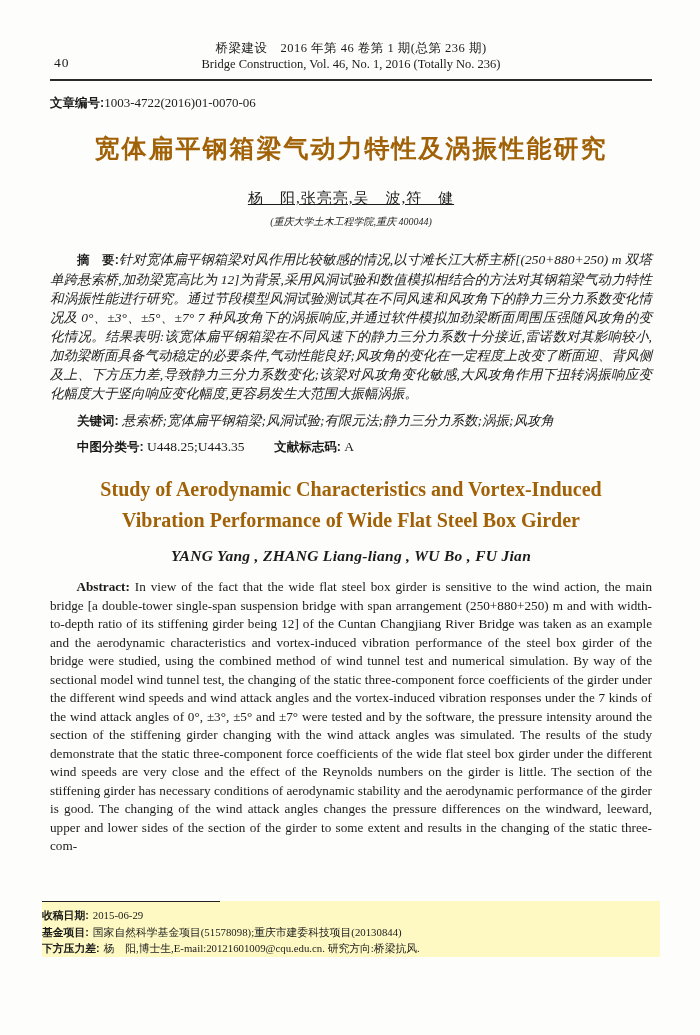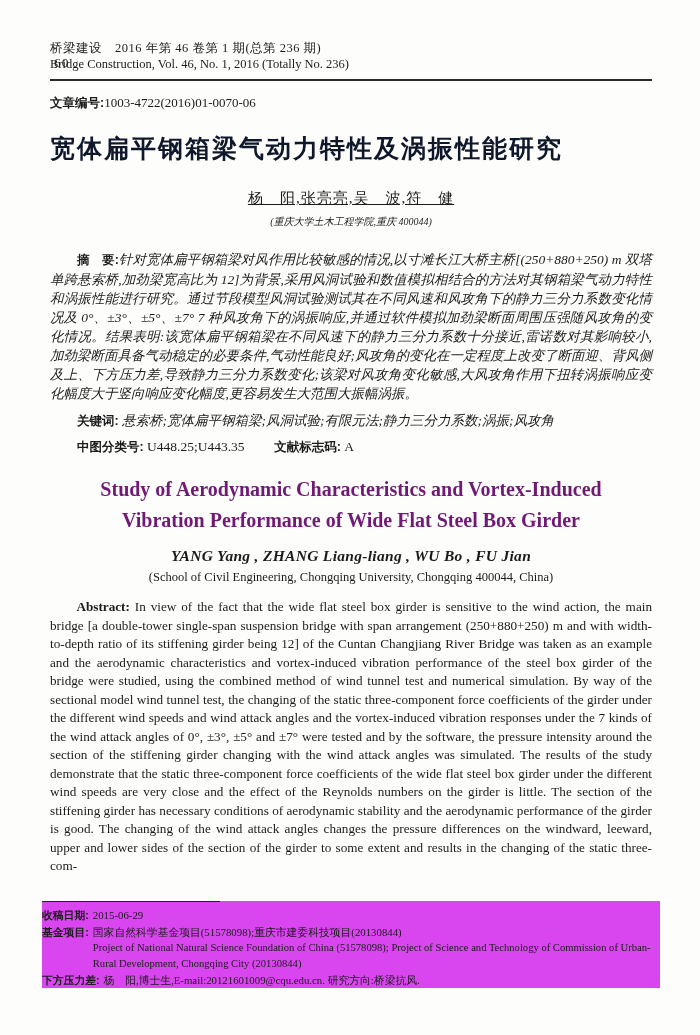--- a/index.html
+++ b/index.html
@@ -22,21 +22,21 @@
     border-bottom: 2.5px solid #2b2b2b;
     padding-bottom: 7px;
   }
   .page-number {
     position: absolute;
     left: 4px;
     bottom: 8px;
     font-size: 13.5px;
     letter-spacing: 1px;
   }
-  .header-center { }
+  .header-center { text-align: center; }
   .journal-line-cn {
     font-size: 12.5px;
     line-height: 16px;
     letter-spacing: 0.5px;
   }
   .journal-line-en {
     font-size: 12.5px;
     line-height: 16px;
   }
 
@@ -47,27 +47,27 @@
   }
   .label-hei {
     font-family: "Liberation Sans", sans-serif;
     font-weight: bold;
     font-size: 12.5px;
   }
 
   
   .cn-title {
     margin: 20px 0 0 0;
-    text-align: left;
+    text-align: center;
     font-family: "Liberation Sans", sans-serif;
     font-size: 25px;
     font-weight: bold;
     letter-spacing: 2px;
     line-height: 32px;
-    color: #0f172a;
+    color: #a16207;
   }
   .cn-authors {
     margin-top: 25px;
     text-align: center;
     font-size: 15px;
     letter-spacing: 1px;
     text-decoration: underline;
   }
   .cn-affiliation {
     margin-top: 7px;
@@ -100,21 +100,21 @@
 
   
   .en-title {
     margin: 14px auto 0 auto;
     max-width: 585px;
     text-align: center;
     font-size: 20px;
     font-weight: bold;
     line-height: 31px;
     text-wrap: balance;
-    color: #701a75;
+    color: #a16207;
   }
   .en-authors {
     margin-top: 11px;
     text-align: center;
     font-size: 15.5px;
     font-weight: bold;
     font-style: italic;
     letter-spacing: 0.3px;
   }
   .en-affiliation {
@@ -134,21 +134,21 @@
     overflow: hidden;
   }
   .en-abstract .abstract-label { font-weight: bold; font-style: normal; }
 
   
   .footnotes {
     position: absolute;
     left: 42px;
     right: 40px;
     top: 901px;
-    background: #d946ef;
+    background: #fef9c3;
     font-size: 10.8px;
     line-height: 16.5px;
   }
   .fn-rule {
     width: 178px;
     border-top: 1.5px solid #222;
     margin-bottom: 5px;
   }
   .fn-row { display: flex; align-items: flex-start; }
   .fn-label {
@@ -164,21 +164,21 @@
     font-size: 10.6px;
     line-height: 15.8px;
   }
 </style>
 </head>
 <body>
 
 <div class="page">
 
   <div class="journal-header">
-    <span class="page-number">60</span>
+    <span class="page-number">40</span>
     <div class="header-center">
       <div class="journal-line-cn">桥梁建设　2016 年第 46 卷第 1 期(总第 236 期)</div>
       <div class="journal-line-en">Bridge Construction, Vol. 46, No. 1, 2016 (Totally No. 236)</div>
     </div>
   </div>
 
   <div class="article-no">
     <span class="label-hei">文章编号:</span><span>1003-4722(2016)01-0070-06</span>
   </div>
 
@@ -198,40 +198,38 @@
 
   <div class="cn-clc">
     <span class="label-hei">中图分类号:</span>
     <span>U448.25;U443.35</span><span class="clc-gap"></span><span class="label-hei">文献标志码:</span>
     <span>A</span>
   </div>
 
   <h2 class="en-title">Study of Aerodynamic Characteristics and Vortex-Induced Vibration Performance of Wide Flat Steel Box Girder</h2>
 
   <div class="en-authors">YANG Yang , ZHANG Liang-liang , WU Bo , FU Jian</div>
-  <div class="en-affiliation">(School of Civil Engineering, Chongqing University, Chongqing 400044, China)</div>
 
   <p class="en-abstract">
     <span class="abstract-label">Abstract:</span>
     <span>In view of the fact that the wide flat steel box girder is sensitive to the wind action, the main bridge [a double-tower single-span suspension bridge with span arrangement (250+880+250) m and with width-to-depth ratio of its stiffening girder being 12] of the Cuntan Changjiang River Bridge was taken as an example and the aerodynamic characteristics and vortex-induced vibration performance of the steel box girder of the bridge were studied, using the combined method of wind tunnel test and numerical simulation. By way of the sectional model wind tunnel test, the changing of the static three-component force coefficients of the girder under the different wind speeds and wind attack angles and the vortex-induced vibration responses under the 7 kinds of the wind attack angles of 0°, ±3°, ±5° and ±7° were tested and by the software, the pressure intensity around the section of the stiffening girder changing with the wind attack angles was simulated. The results of the study demonstrate that the static three-component force coefficients of the wide flat steel box girder under the different wind speeds are very close and the effect of the Reynolds numbers on the girder is little. The section of the stiffening girder has necessary conditions of aerodynamic stability and the aerodynamic performance of the girder is good. The changing of the wind attack angles changes the pressure differences on the windward, leeward, upper and lower sides of the section of the girder to some extent and results in the changing of the static three-com-</span>
   </p>
 
   <div class="footnotes">
     <div class="fn-rule"></div>
 
     <div class="fn-row">
       <span class="fn-label">收稿日期:</span>
       <span class="fn-content">2015-06-29</span>
     </div>
 
     <div class="fn-row">
       <span class="fn-label">基金项目:</span>
       <span class="fn-content">
         <span class="fn-cn">国家自然科学基金项目(51578098);重庆市建委科技项目(20130844)</span>
-        <span class="fn-en" style="display:block;">Project of National Natural Science Foundation of China (51578098); Project of Science and Technology of Commission of Urban-Rural Development, Chongqing City (20130844)</span>
       </span>
     </div>
 
     <div class="fn-row">
       <span class="fn-label">下方压力差:</span>
       <span class="fn-content">杨　阳,博士生,E-mail:20121601009@cqu.edu.cn. 研究方向:桥梁抗风.</span>
     </div>
   </div>
 
 </div>

